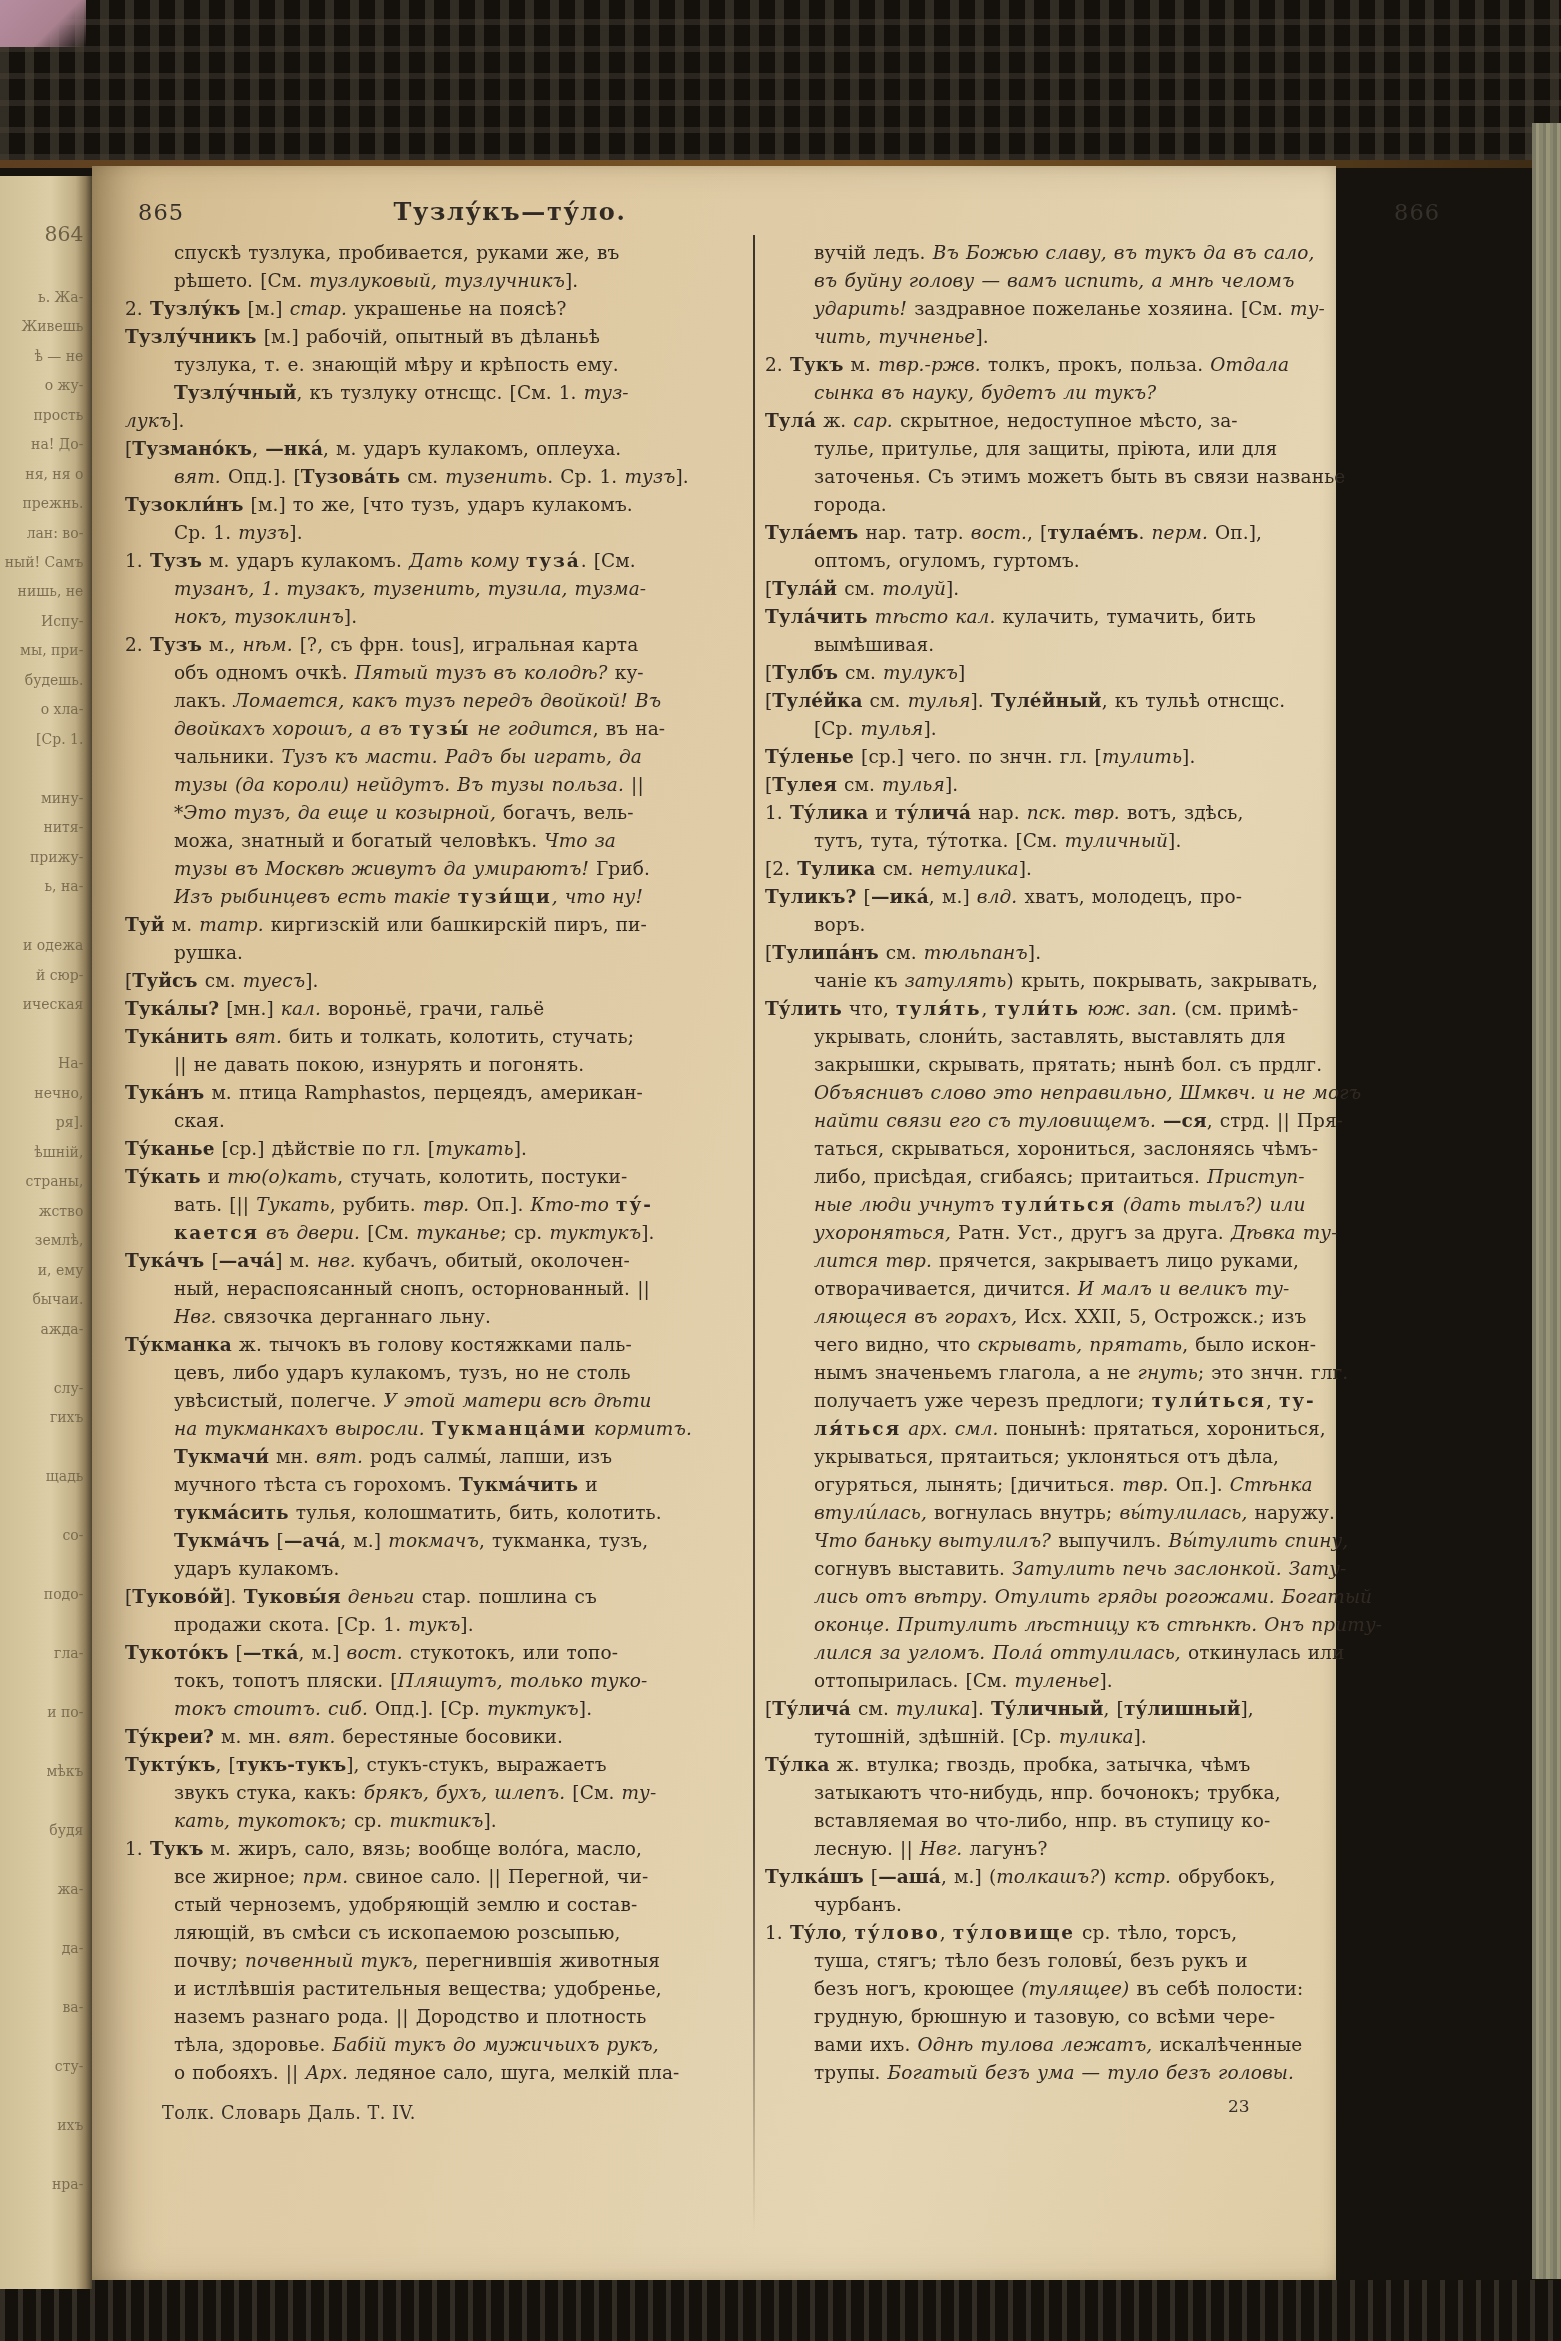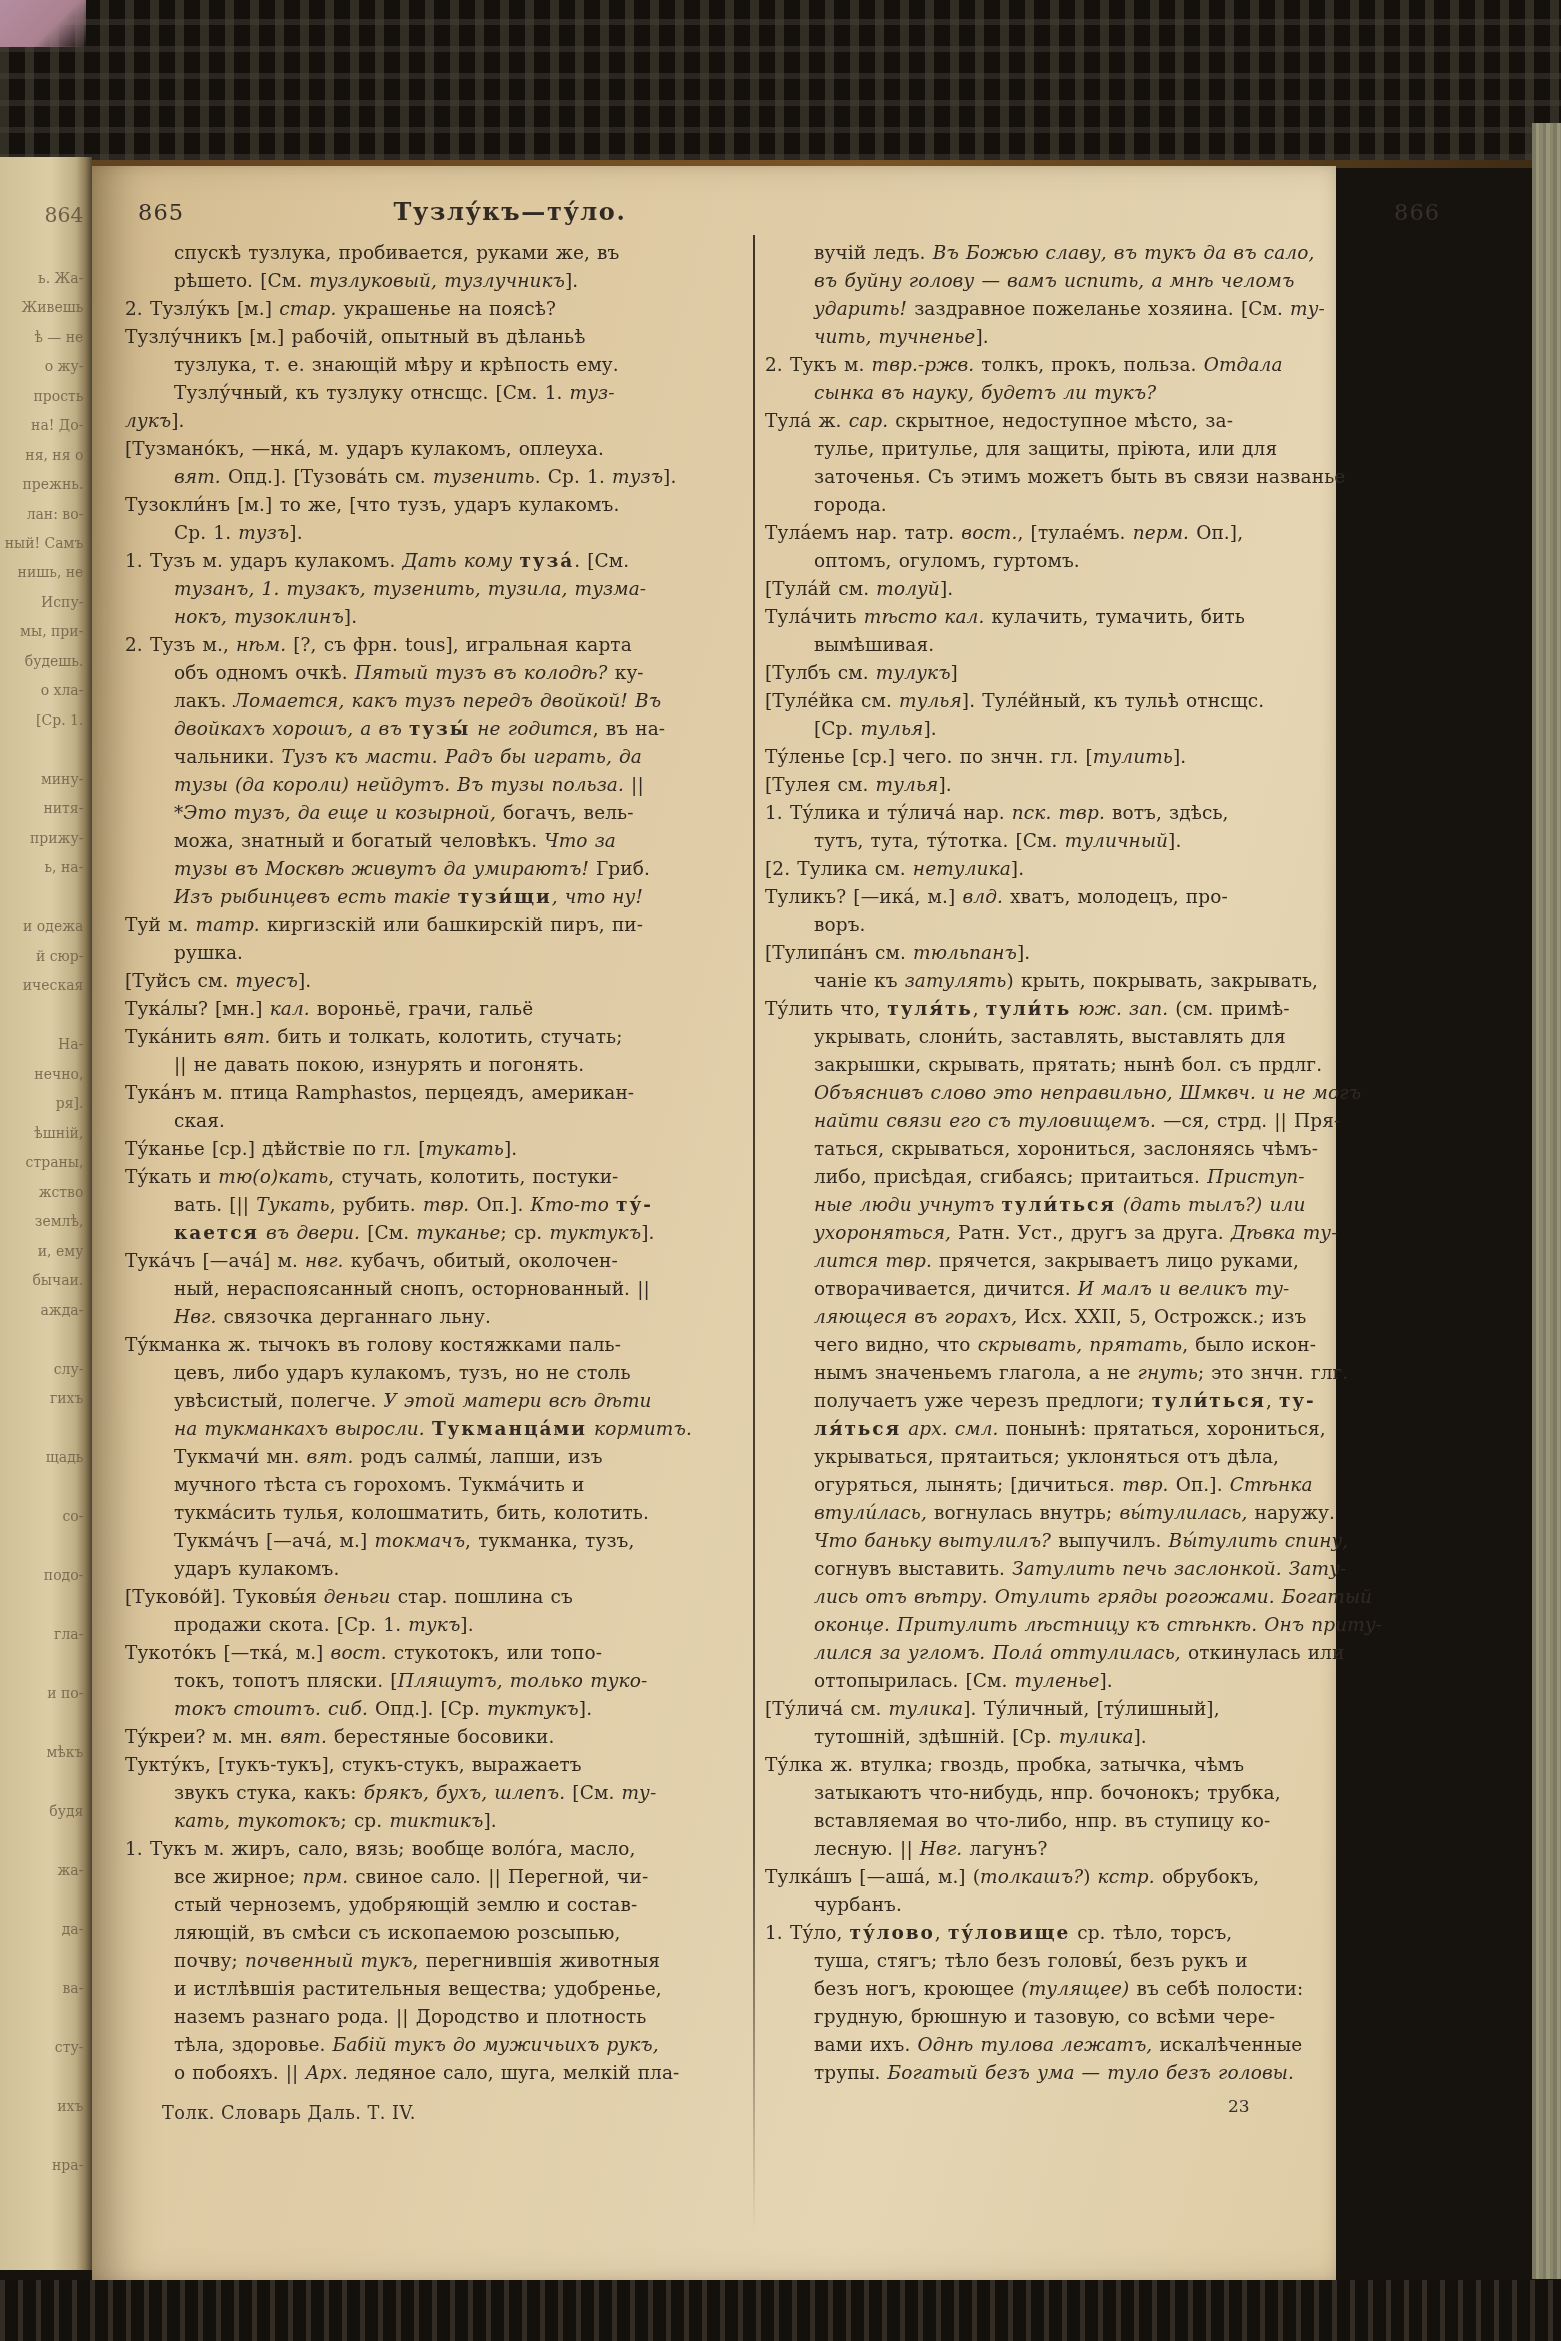--- a/index.html
+++ b/index.html
@@ -20,21 +20,21 @@
     background-image:
       repeating-linear-gradient(90deg, rgba(70,63,52,.6) 0 5.4px, rgba(0,0,0,0) 5.4px 18px);
   }
   .spine-edge{position:absolute;left:0;top:160px;width:1561px;height:7.5px;
     background:linear-gradient(90deg,#4a3category 0,#5d3f20 0,#7a5426 55%,#3c2a14 100%);
     background:linear-gradient(90deg,#5d3f20 0,#7a5426 55%,#3c2a14 100%);}
   .purple-patch{position:absolute;left:0;top:0;width:86px;height:47px;
     background:linear-gradient(135deg,#b58da0 0,#a9818f 60%,rgba(20,17,13,0) 100%);}
   
   .prev-page{
-    position:absolute;left:0;top:157px;width:92px;height:2113px;
+    position:absolute;left:0;top:176px;width:92px;height:2113px;
     background:linear-gradient(90deg,#cfc097 0,#dccda6 55%,#bfae85 82%,#8d7b58 93%,#4e4430 100%);
   }
   .prev-frag{
     position:absolute;right:8.6px;white-space:nowrap;
     color:#6d5f45;font-size:14px;filter:blur(0.6px);opacity:.85;
   }
   .prev-num{font-size:20.4px;color:#5d5138;filter:blur(0.3px);}
   
   .page{
     position:absolute;left:92px;top:166px;width:1244px;height:2114px;
@@ -57,21 +57,21 @@
   }
   
   .col{position:absolute;top:73px;font-size:18.5px;line-height:28px;
     letter-spacing:0.1px;word-spacing:1.1px;color:#322a22;}
   .col-left{left:33px;width:633px;}
   .col-right{left:673px;width:665px;}
   .divider{position:absolute;left:661px;top:69px;width:1.6px;height:1997px;
     background:linear-gradient(#3d342a,#4a4036 80%,rgba(74,64,54,0));}
   .ln{white-space:nowrap;}
   .ind{padding-left:49px;}
-  .b{font-weight:normal;}
+  .b{font-weight:bold;}
   .i{font-style:italic;}
   .sp{font-weight:bold;letter-spacing:1.9px;}
   .footer-line{position:absolute;left:70px;top:1937px;font-size:17.7px;letter-spacing:0.5px;color:#37302a;text-align:right;}
   .sig{position:absolute;left:1136px;top:1930px;font-size:17px;color:#37302a;}
 </style>
 </head>
 <body>
 
 <div class="cover cover-top"></div>
 <div class="purple-patch"></div>

